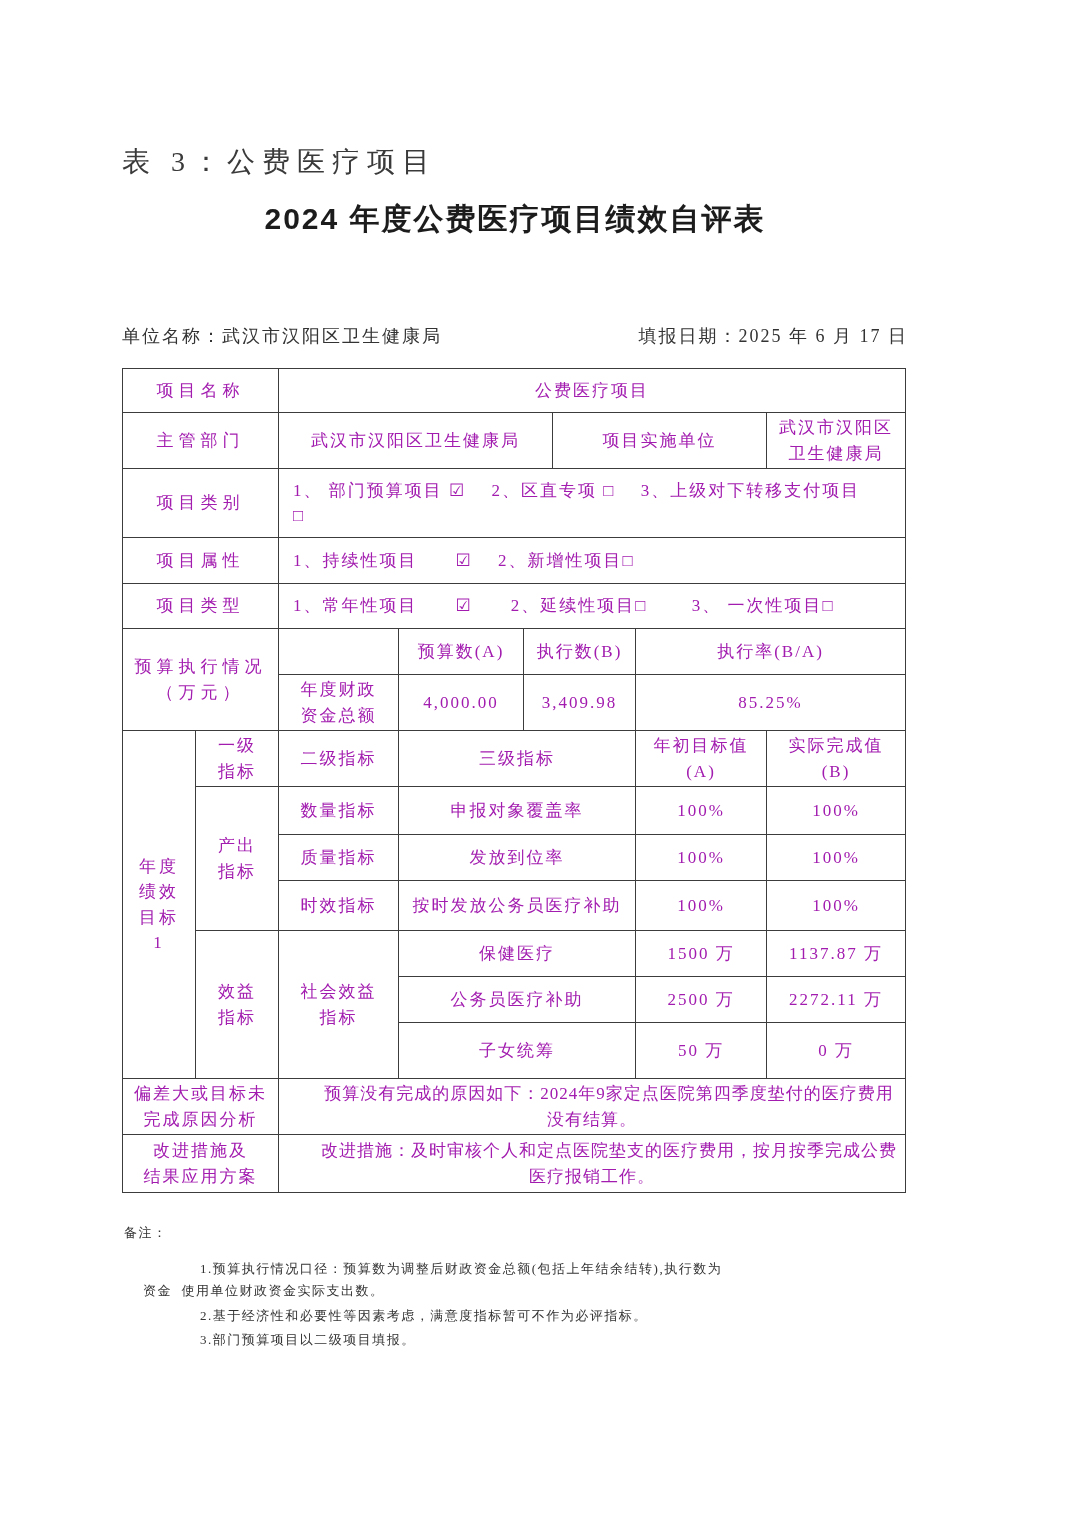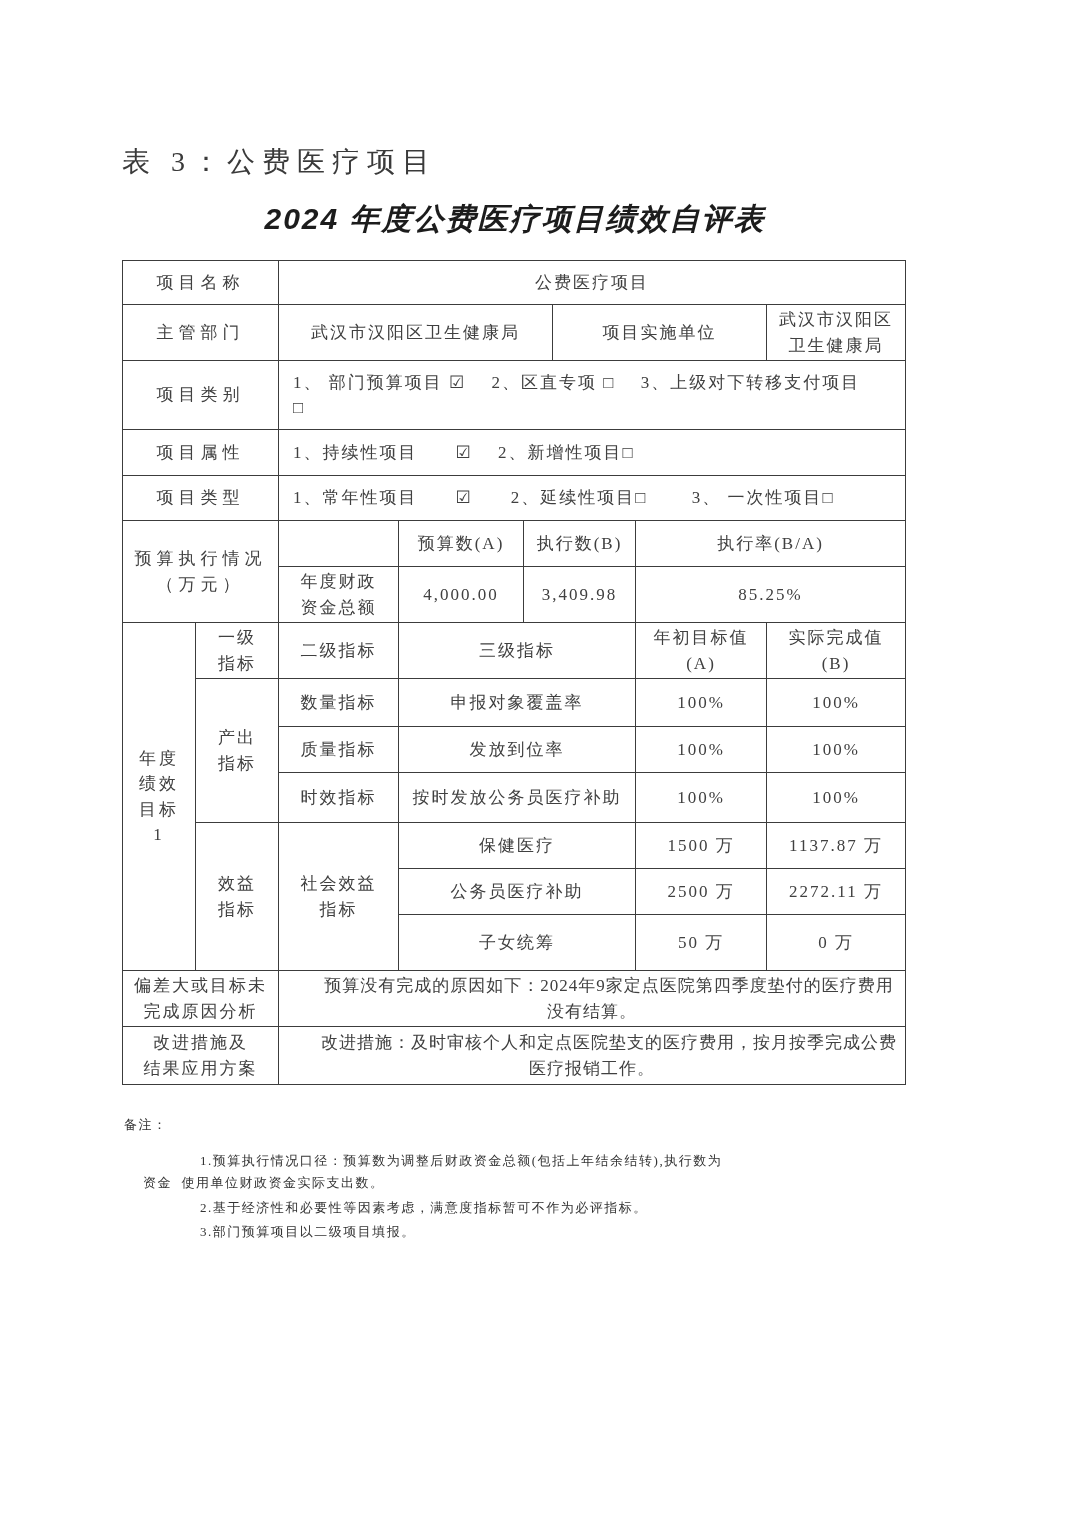--- a/index.html
+++ b/index.html
@@ -26,21 +26,20 @@
     color: #3a3a3a;
   }
   .doc-title {
     margin: 18px 0 0 0;
     text-align: center;
     font-family: "Liberation Sans", "DejaVu Sans", sans-serif;
     font-weight: 900;
     font-size: 30px;
     letter-spacing: 2px;
     color: #1c1c1c;
-    font-style: italic;
   }
   .meta {
     display: flex;
     justify-content: space-between;
     margin-top: 84px;
     font-size: 18px;
     letter-spacing: 2px;
     color: #333;
   }
   table.main {
@@ -50,21 +49,21 @@
     margin-top: 20px;
   }
   table.main td {
     border: 1.6px solid #3c3c3c;
     padding: 2px 6px;
     font-size: 17px;
     letter-spacing: 2px;
     line-height: 1.5;
     text-align: center;
     vertical-align: middle;
-    color: #404040;
+    color: #a21caf;
     white-space: pre-wrap;
     overflow: hidden;
     font-family: Liberation Serif, serif;
   }
   table.main td.lbl { letter-spacing: 5px; }
   table.main td.left { text-align: left; padding-left: 14px; }
   table.main td.para { text-align: center; text-indent: 2em; padding-left: 8px; padding-right: 8px; letter-spacing: 1px; }
   table.main td.vlabel { padding: 12px 0; letter-spacing: 3px; }
   .notes {
     margin-top: 31px;
@@ -85,20 +84,24 @@
 </head>
 <body>
 
 <div class="page">
   <div class="content">
 
     <div class="form-label">表 3：公费医疗项目</div>
 
     <h1 class="doc-title">2024 年度公费医疗项目绩效自评表</h1>
 
+    <div class="meta">
+      <span>单位名称：武汉市汉阳区卫生健康局</span>
+      <span>填报日期：2025 年 6 月 17 日</span>
+    </div>
 
     <table class="main">
       <colgroup>
         <col style="width:73px">
           <col style="width:83px">
           <col style="width:120px">
           <col style="width:125px">
         <col style="width:29px">
           <col style="width:83px">
           <col style="width:131px">

